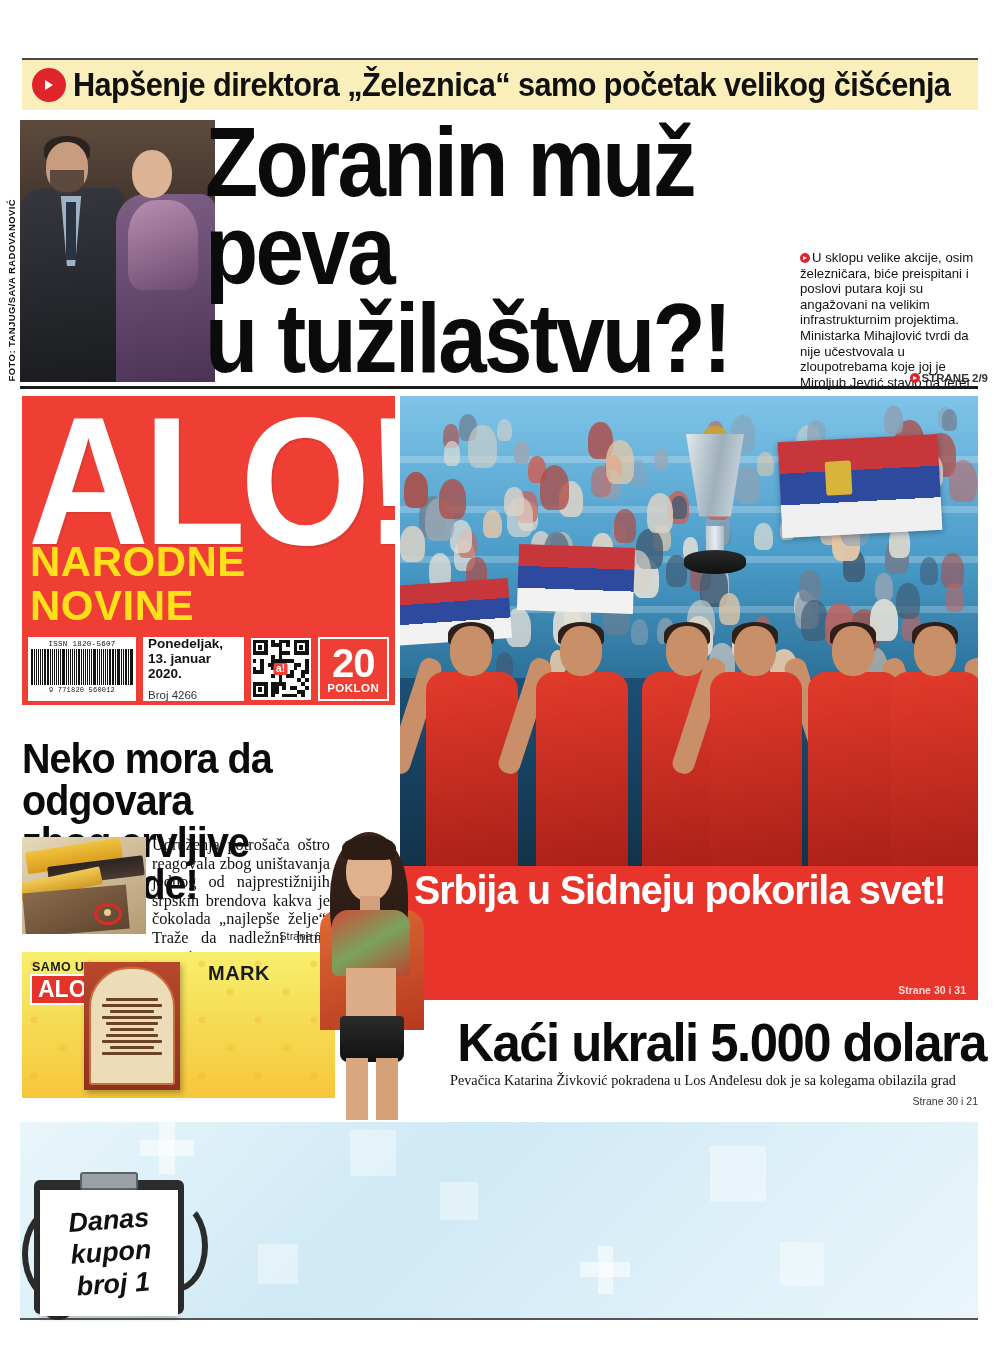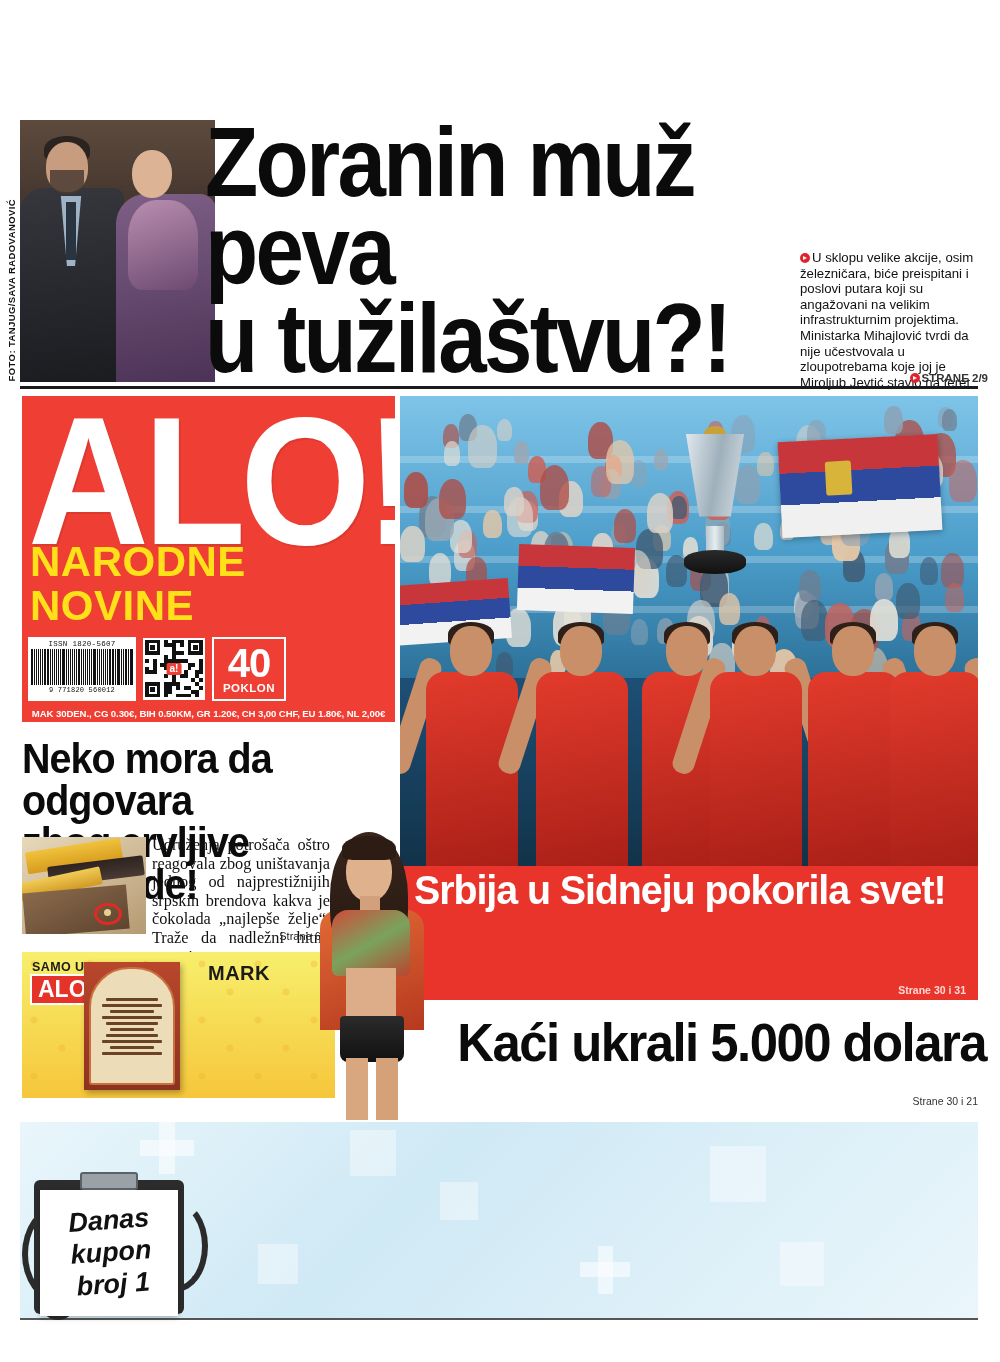--- a/index.html
+++ b/index.html
@@ -371,20 +371,28 @@
     content:""; position:absolute; left:3px; top:2.5px;
     border-left:4px solid #fff; border-top:2.5px solid transparent;
     border-bottom:2.5px solid transparent;
   }
 </style>
 </head>
 <body>
 
 <div class="page">
 
+  <div class="topbar">
+    <span class="arrow-circle">
+      <svg width="16" height="16" viewBox="0 0 16 16">
+          <path d="M4 3 L12 8 L4 13 Z" fill="#fff"></path>
+        </svg>
+    </span>
+    <span class="topbar-text">Hapšenje direktora „Železnica“ samo početak velikog čišćenja</span>
+  </div>
 
   <div class="credit-left">
     <span>FOTO: TANJUG/SAVA RADOVANOVIĆ</span>
   </div>
   <div class="photo-couple">
     <div class="pc-bg"></div>
     <div class="pc-wall"></div>
     <div class="pc-man-body"></div>
     <div class="pc-man-shirt"></div>
     <div class="pc-man-tie"></div>
@@ -461,20 +469,25 @@
           <i style="width:1px"></i>
           <i style="width:2px"></i>
           <i style="width:1px"></i>
           <i style="width:1px"></i>
           <i style="width:3px"></i>
           <i style="width:1px"></i>
           <i style="width:1px"></i>
           <i style="width:2px"></i>
         </div>
       <div class="ean">9 771820 560012</div>
+    </div>
+    <div class="datebox">
+      <div class="date-day">Ponedeljak,</div>
+      <div class="date-num">13. januar 2020.</div>
+      <div class="date-issue">Broj 4266</div>
     </div>
     <div class="qrbox">
       <div class="qr" id="qr">
           <i style="left:0%;top:0%;width:26.666666666666668%;height:26.666666666666668%;"></i>
           <i style="left:6.666666666666667%;top:6.666666666666667%;width:13.333333333333334%;height:13.333333333333334%;background:#fff;"></i>
           <i style="left:9.333333333333334%;top:9.333333333333334%;width:8%;height:8%;"></i>
           <i style="left:73.33333333333334%;top:0%;width:26.666666666666668%;height:26.666666666666668%;"></i>
           <i style="left:80%;top:6.666666666666667%;width:13.333333333333334%;height:13.333333333333334%;background:#fff;"></i>
           <i style="left:82.66666666666667%;top:9.333333333333334%;width:8%;height:8%;"></i>
           <i style="left:0%;top:73.33333333333334%;width:26.666666666666668%;height:26.666666666666668%;"></i>
@@ -550,25 +563,24 @@
           <i style="left:33.333333333333336%;top:93.33333333333334%;width:6.666666666666667%;height:6.666666666666667%;"></i>
           <i style="left:53.333333333333336%;top:93.33333333333334%;width:6.666666666666667%;height:6.666666666666667%;"></i>
           <i style="left:60%;top:93.33333333333334%;width:6.666666666666667%;height:6.666666666666667%;"></i>
           <i style="left:66.66666666666667%;top:93.33333333333334%;width:6.666666666666667%;height:6.666666666666667%;"></i>
           <i style="left:73.33333333333334%;top:93.33333333333334%;width:6.666666666666667%;height:6.666666666666667%;"></i>
           <i style="left:86.66666666666667%;top:93.33333333333334%;width:6.666666666666667%;height:6.666666666666667%;"></i>
         <span class="qr-a">a!</span>
       </div>
     </div>
     <div class="pricebox">
-      <div class="price-num">40</div>
+      <div class="price-num">20</div>
       <div class="price-cur">POKLON</div>
     </div>
   </div>
-  <div class="pricestrip">MAK 30DEN., CG 0.30€, BIH 0.50KM, GR 1.20€, CH 3,00 CHF, EU 1.80€, NL 2,00€</div>
 
   <div class="choco-head">
     <div>Neko mora da odgovara</div>
     <div>zbog crvljive čokolade!</div>
   </div>
   <div class="choco-photo">
     <div class="cp-bg"></div>
     <div class="cp-bar1"></div>
     <div class="cp-bar2"></div>
     <div class="cp-bar3"></div>
@@ -797,20 +809,21 @@
   </div>
 
   <div class="srb-band">
     <div class="srb-head">Srbija u Sidneju pokorila svet!</div>
     <div class="srb-cols">
     </div>
     <div class="srb-pages">Strane 30 i 31</div>
   </div>
 
   <div class="kaci-head">Kaći ukrali 5.000 dolara</div>
+  <div class="kaci-sub">Pevačica Katarina Živković pokradena u Los Anđelesu dok je sa kolegama obilazila grad</div>
   <div class="kaci-pages">Strane 30 i 21</div>
 
   <div class="ad">
     <div class="cross" style="left:120px;top:18px;width:54px;height:16px;"></div>
     <div class="cross" style="left:139px;top:0px;width:16px;height:52px;"></div>
     <div class="sqr" style="left:330px;top:8px;width:46px;height:46px;"></div>
     <div class="sqr" style="left:420px;top:60px;width:38px;height:38px;"></div>
     <div class="cross" style="left:560px;top:140px;width:50px;height:15px;"></div>
     <div class="cross" style="left:578px;top:124px;width:15px;height:48px;"></div>
     <div class="sqr" style="left:690px;top:24px;width:56px;height:56px;"></div>

